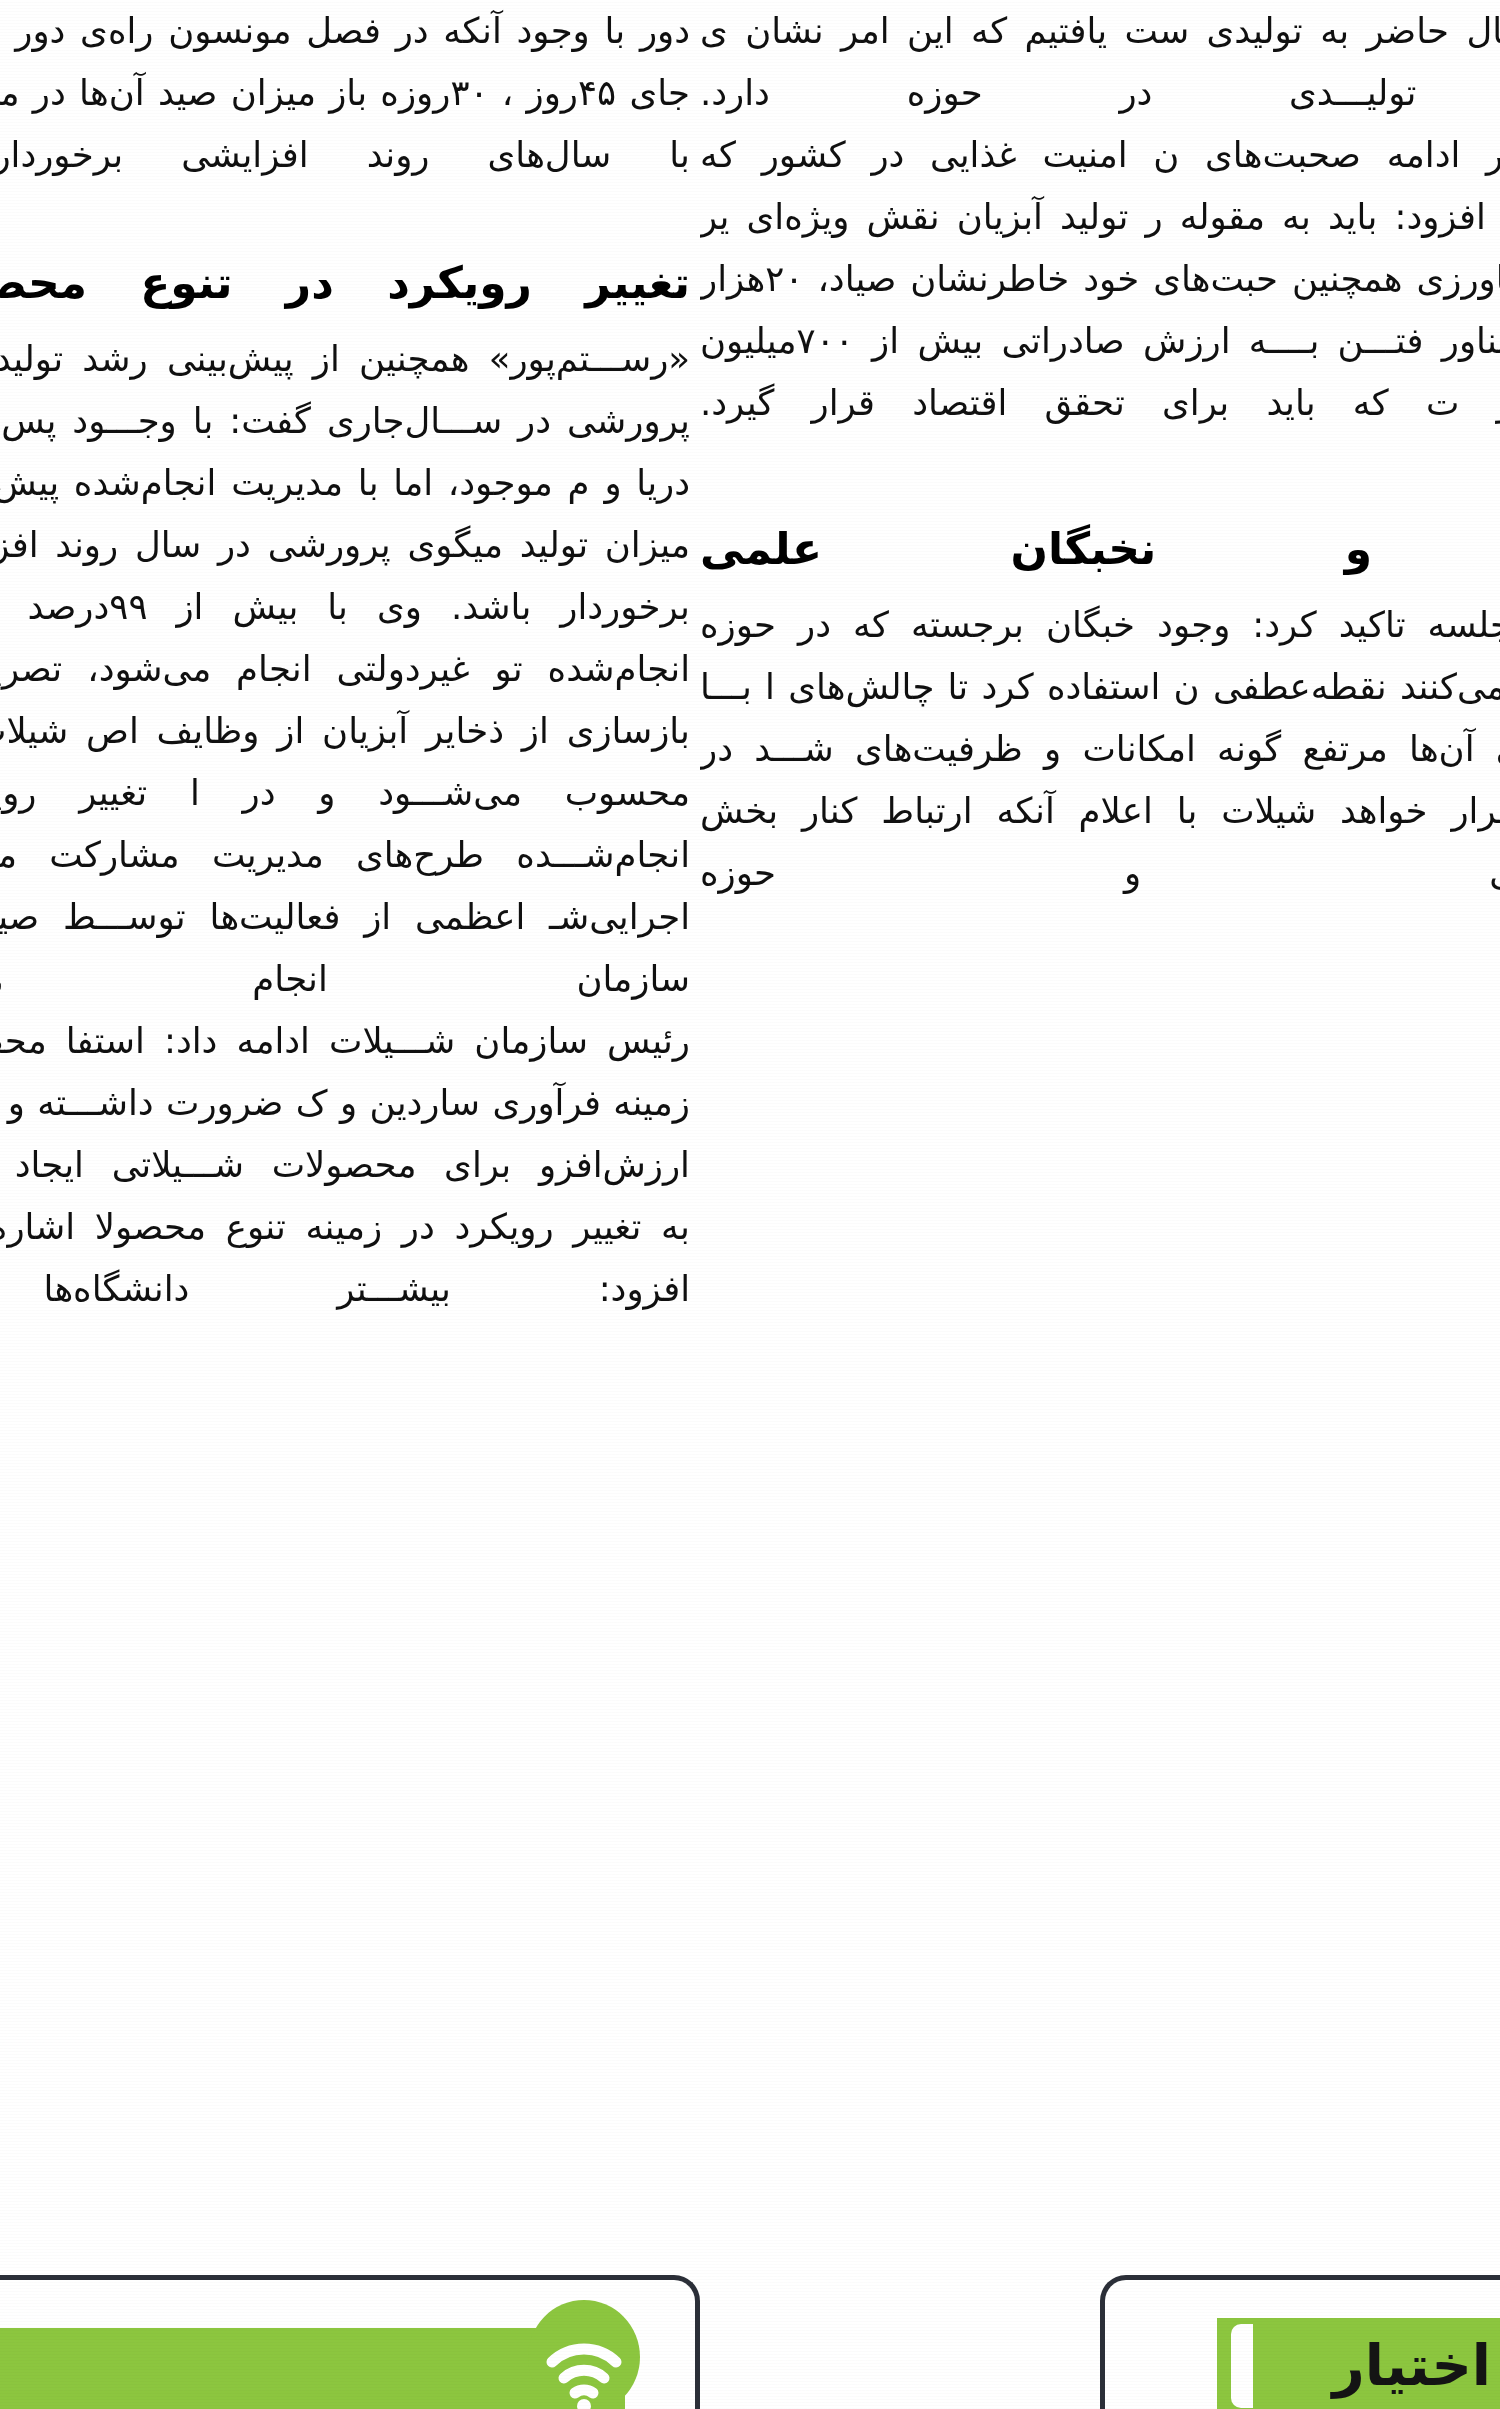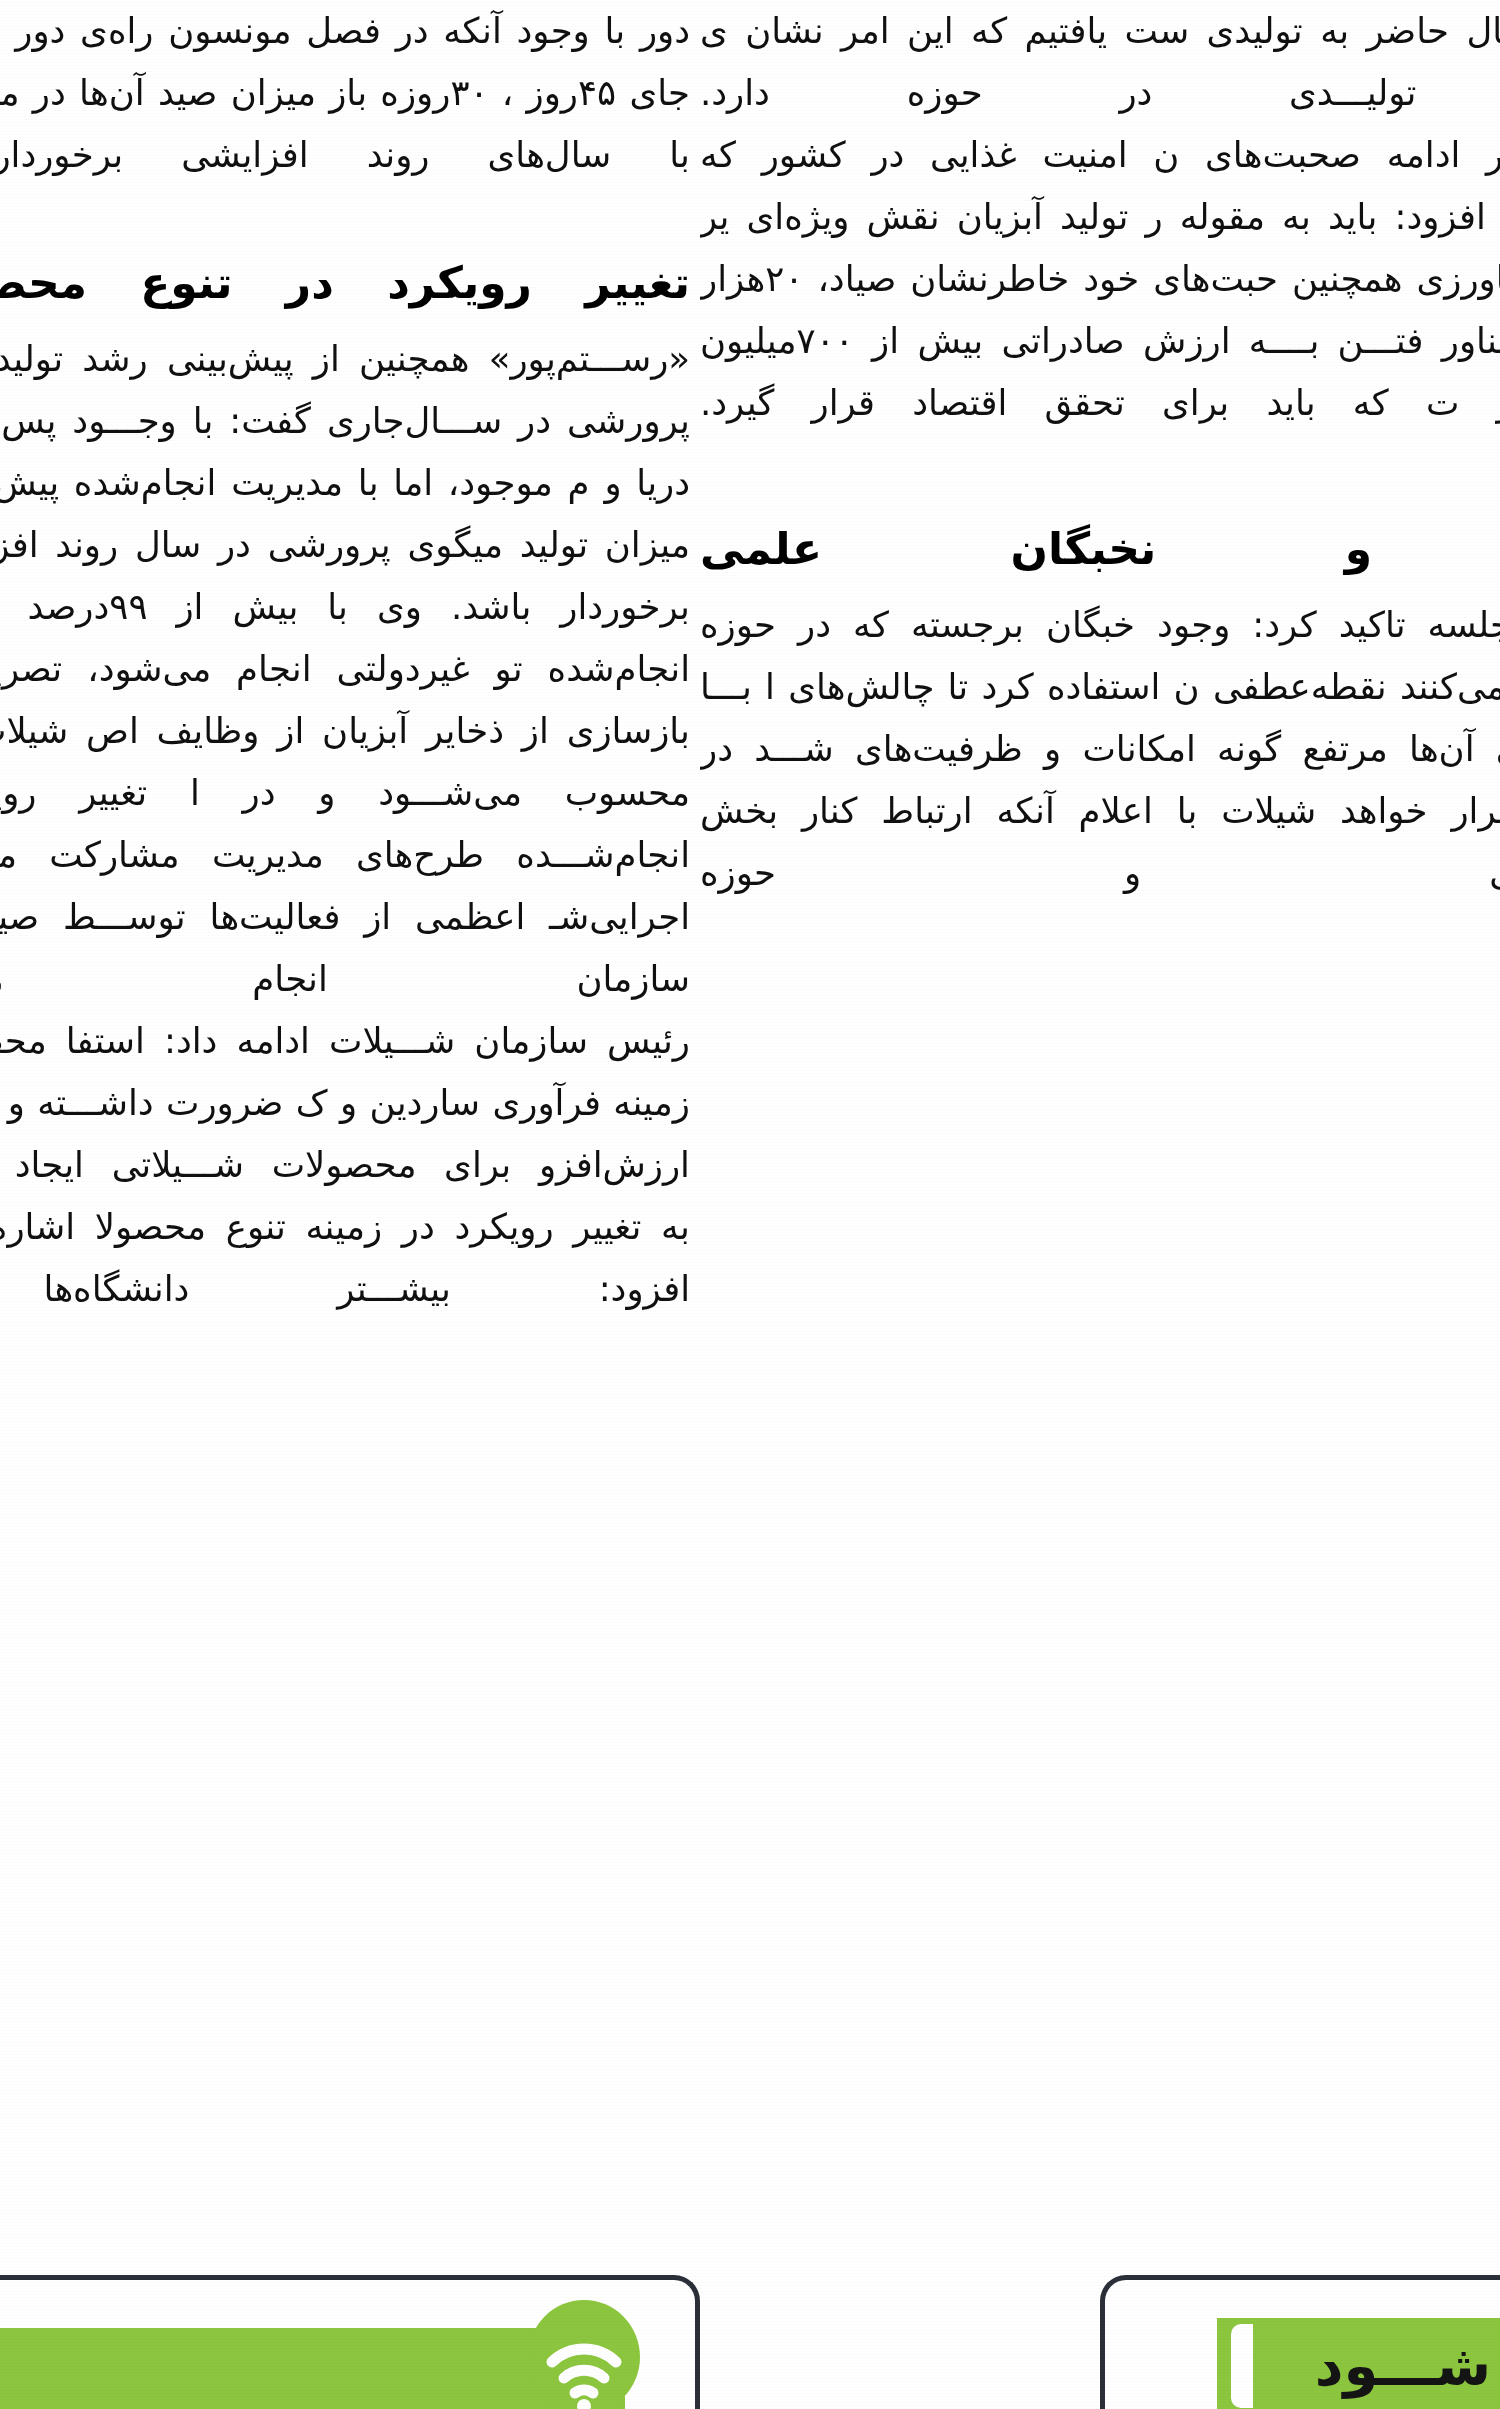--- a/index.html
+++ b/index.html
@@ -225,21 +225,21 @@
             <path d="M39 75 A15 15 0 0 1 57 75"></path>
           </g>
           <circle cx="48" cy="88" r="7" fill="#ffffff"></circle>
         </svg>
       </div>
     </div>
 
     <div class="footer-card" id="footer-card-baztab">
       <div id="baztab-chip">
         <div id="baztab-corner"></div>
-        <span id="baztab-label">شـــود</span>
+        <span id="baztab-label">اختیار</span>
       </div>
     </div>
 
   </div>
 
   <div id="paper-grain"></div>
 
 </div>
 
 </body></html>

